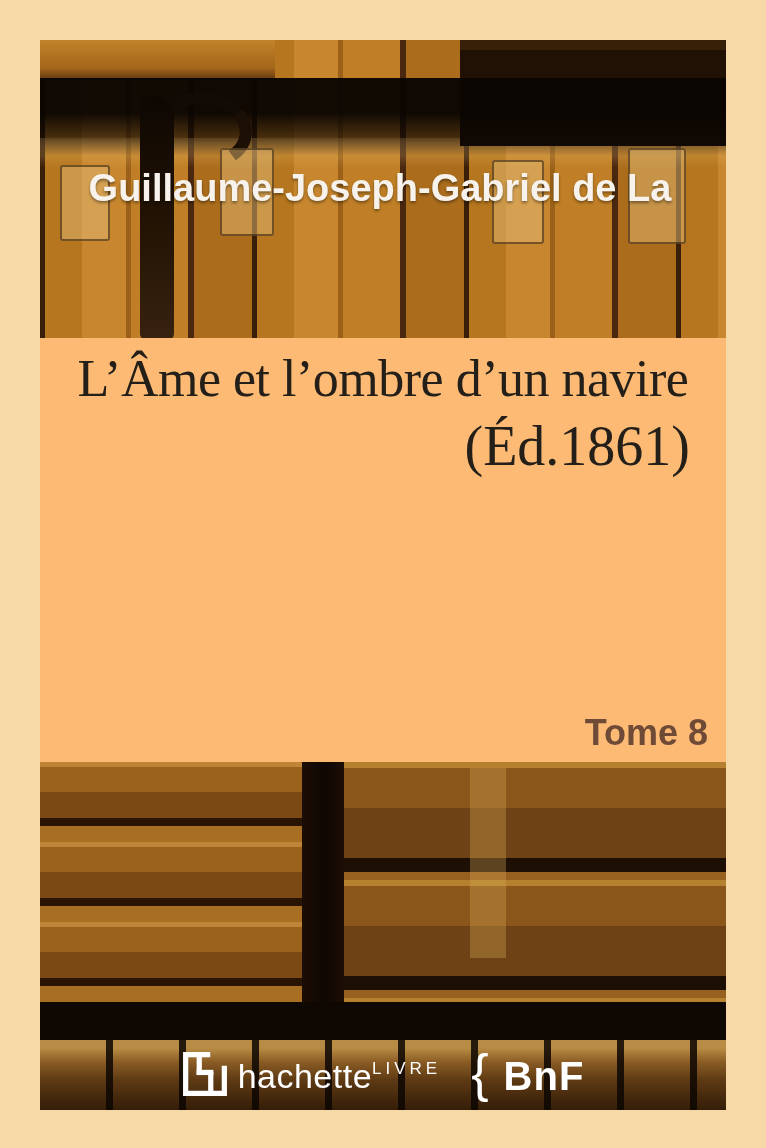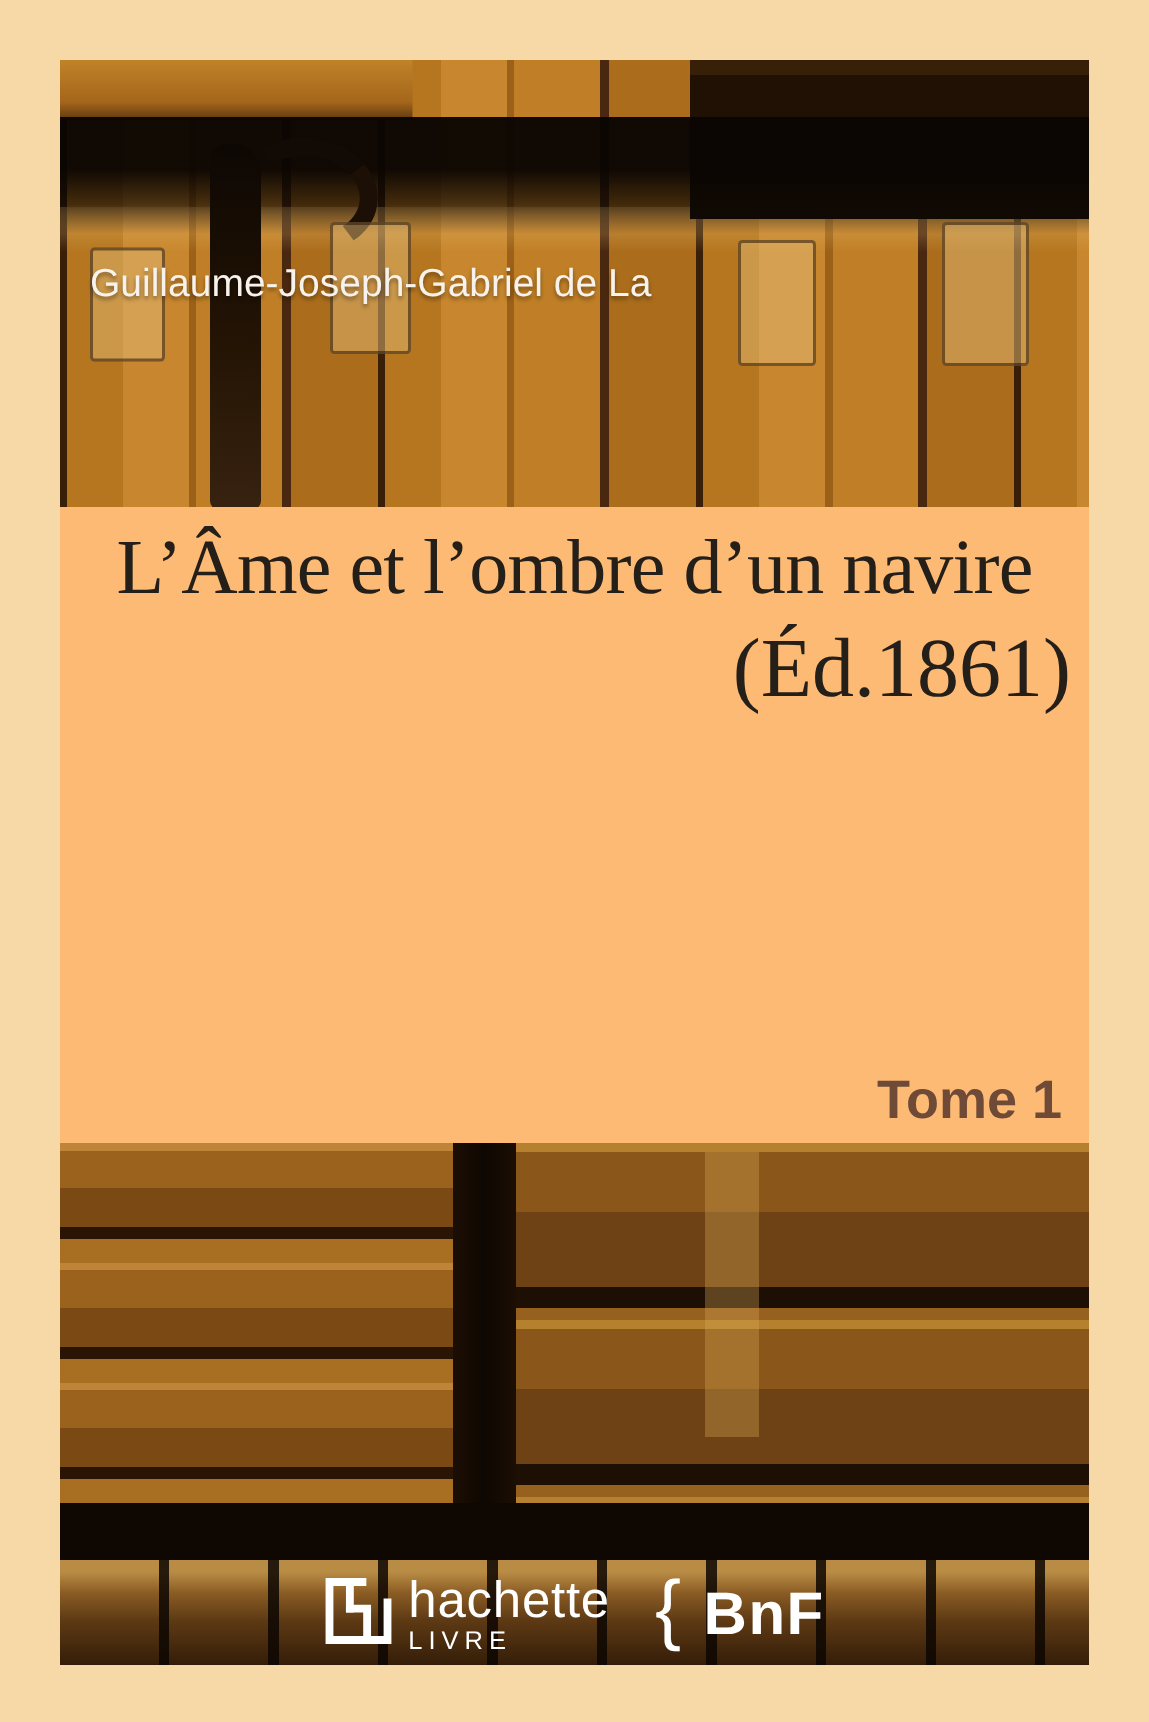--- a/index.html
+++ b/index.html
@@ -34,30 +34,30 @@
     border:12px solid transparent;border-top-color:#120a04;border-right-color:#1c0f05;
     border-radius:50%;transform:rotate(8deg);}
   .spine-label{position:absolute;background:rgba(225,185,115,.5);
     border:2px solid rgba(40,22,8,.55);border-radius:3px;}
   .lbl1{left:20px;top:125px;width:46px;height:72px;}
   .lbl2{left:180px;top:108px;width:50px;height:84px;}
   .lbl3{left:452px;top:120px;width:48px;height:80px;}
   .lbl4{left:588px;top:108px;width:54px;height:92px;}
 
   
-  .author{position:absolute;right:26px;top:118px;width:640px;text-align:left;
-    color:#f7f3ec;font-weight:normal;font-size:26px;line-height:60px;
+  .author{position:absolute;right:26px;top:118px;width:640px;text-align:center;
+    color:#f7f3ec;font-weight:bold;font-size:38px;line-height:60px;
     text-shadow:0 2px 3px rgba(0,0,0,.4);}
 
   
   .band{position:absolute;left:0;top:298px;width:686px;height:424px;background:#fdba74;}
   .title{margin-top:10px;text-align:center;white-space:nowrap;
     font-family:"Liberation Serif",serif;font-size:52px;line-height:62px;
     letter-spacing:-0.5px;color:#242019;}
-  .edition{text-align:right;padding-right:12px;
+  .edition{text-align:right;padding-right:36px;
     font-family:"Liberation Serif",serif;font-size:56px;line-height:72px;color:#242019;}
   .tome{position:absolute;right:18px;bottom:8px;font-weight:bold;font-size:36px;color:#6e4a37;}
 
   
   .bottom{position:absolute;left:0;top:722px;width:686px;height:348px;background:#160b03;}
   .stack-left{position:absolute;left:0;top:0;width:262px;height:240px;
     background:repeating-linear-gradient(180deg,
       #c08439 0 5px,#9a621c 5px 30px,#7b4a14 30px 56px,#2a1404 56px 64px,#a86f22 64px 80px);}
   .stack-gap{position:absolute;left:262px;top:0;width:42px;height:240px;
     background:linear-gradient(90deg,#1c0e04,#0f0702 50%,#1c0e04);}
@@ -69,21 +69,21 @@
   .shelf-dark{position:absolute;left:0;top:240px;width:686px;height:38px;background:#0f0702;}
   .bottom-row{position:absolute;left:0;top:278px;width:686px;height:70px;
     background:linear-gradient(180deg,#b98c45 0 8px,#8a5c24 22px,#5e3a14 40px,#341d08 100%);}
   .bottom-row-lines{position:absolute;left:0;top:278px;width:686px;height:70px;
     background:repeating-linear-gradient(90deg,transparent 0 66px,rgba(12,6,2,.85) 66px 73px);}
 
   
   .logos{position:absolute;left:0;top:1004px;width:686px;height:64px;
     display:flex;align-items:center;justify-content:center;gap:30px;color:#fff;}
   .hachette{display:flex;align-items:center;gap:10px;}
-  .h-texts{display:flex;flex-direction:column;line-height:1;}
+  .h-texts{display:flex;flex-direction:row;line-height:1;}
   .h-name{font-size:34px;letter-spacing:.5px;}
   .h-sub{font-size:17px;letter-spacing:4px;margin-top:1px;}
   .bnf{display:flex;align-items:center;}
   .bnf-brace{font-size:52px;line-height:1;margin-right:3px;transform:translateY(-3px);}
   .bnf-name{font-size:40px;font-weight:bold;letter-spacing:1px;margin-left:12px;}
 </style>
 </head>
 <body>
 
 <div class="cover">
@@ -102,21 +102,21 @@
       <div class="spine-label lbl4"></div>
     </div>
 
     <div class="author">
       <div>Guillaume-Joseph-Gabriel de La</div>
     </div>
 
     <div class="band">
       <div class="title">L’Âme et l’ombre d’un navire</div>
       <div class="edition">(Éd.1861)</div>
-      <div class="tome">Tome 1</div>
+      <div class="tome">Tome 8</div>
     </div>
 
     <div class="bottom">
       <div class="stack-left"></div>
       <div class="stack-gap"></div>
       <div class="stack-right"></div>
       <div class="spine-col-label"></div>
       <div class="shelf-dark"></div>
       <div class="bottom-row"></div>
       <div class="bottom-row-lines"></div>

